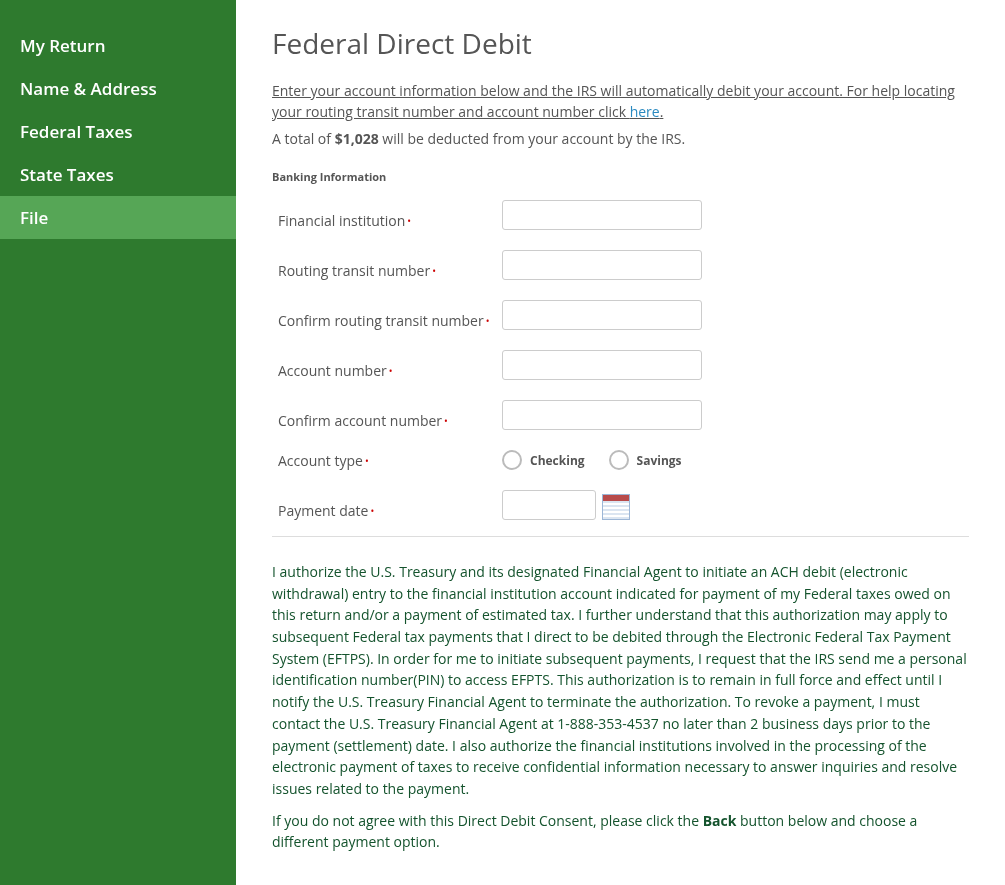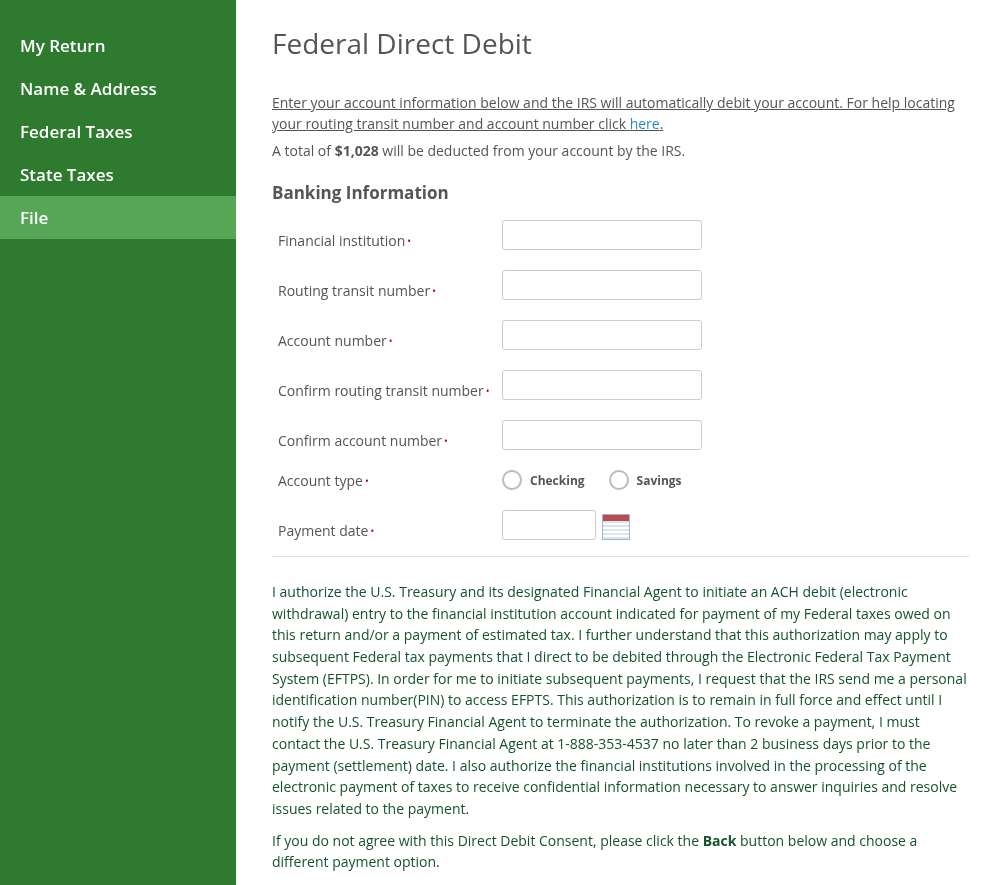--- a/index.html
+++ b/index.html
@@ -49,29 +49,29 @@
   .nav-item.active { background: #56a656; }
 
   .main {
     flex: 1;
     padding: 24px 36px 30px 36px;
   }
   h1.page-title {
     font-size: 28px;
     font-weight: 400;
     color: #555;
-    margin-bottom: 30px;
+    margin-bottom: 18px;
   }
   .intro { color: #555; line-height: 1.5; margin-bottom: 6px; text-decoration: underline; }
   .intro a { color: #2a8ac0; text-decoration: none; }
   .total-line { color: #555; line-height: 1.5; margin-bottom: 20px; }
   .total-line b { font-weight: 700; text-align: right; }
 
   h3.section-heading {
-    font-size: 17px;
+    font-size: 11px;
     font-weight: 700;
     color: #555;
     margin-bottom: 16px;
   }
 
   .form-section { border-bottom: 1px solid #ddd; padding-bottom: 6px; margin-bottom: 24px; }
 
   .form-row {
     display: flex;
     align-items: flex-end;
@@ -147,28 +147,28 @@
 
       <div class="form-row">
         <div class="form-label">
           <span>Routing transit number</span><span class="req-dot">•</span>
         </div>
         <input type="text" class="text-input" value="" style="">
       </div>
 
       <div class="form-row">
         <div class="form-label">
+          <span>Confirm routing transit number</span><span class="req-dot">•</span>
+        </div>
+        <input type="text" class="text-input" value="" style="">
+      </div>
+
+      <div class="form-row">
+        <div class="form-label">
           <span>Account number</span><span class="req-dot">•</span>
-        </div>
-        <input type="text" class="text-input" value="" style="">
-      </div>
-
-      <div class="form-row">
-        <div class="form-label">
-          <span>Confirm routing transit number</span><span class="req-dot">•</span>
         </div>
         <input type="text" class="text-input" value="" style="">
       </div>
 
       <div class="form-row">
         <div class="form-label">
           <span>Confirm account number</span><span class="req-dot">•</span>
         </div>
         <input type="text" class="text-input" value="" style="">
       </div>

